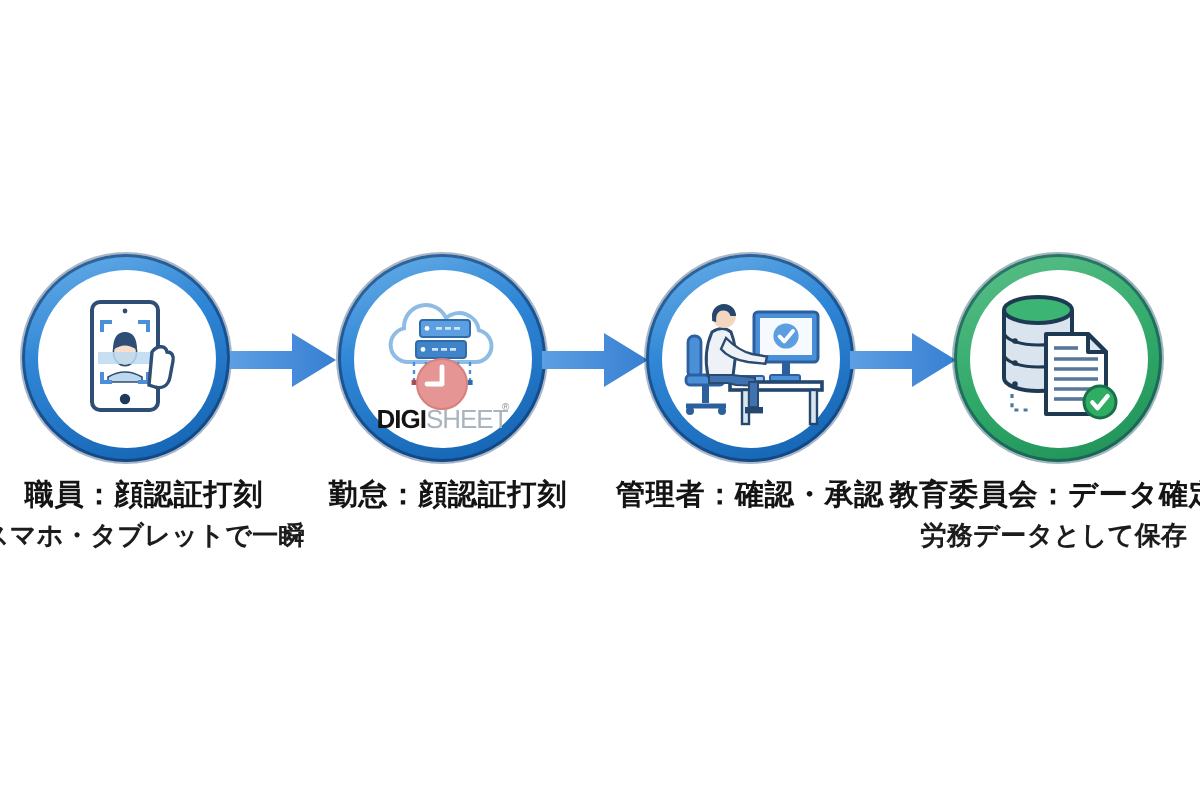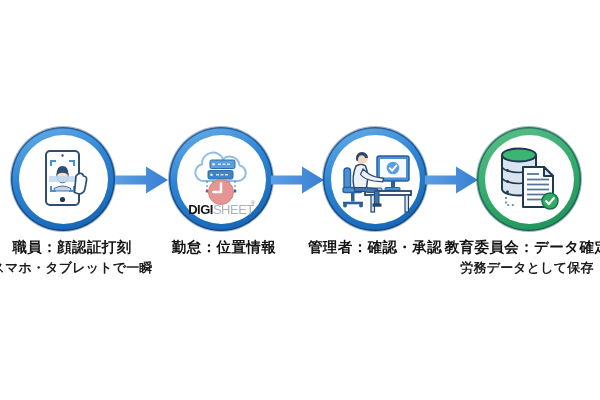--- a/index.html
+++ b/index.html
@@ -176,20 +176,20 @@
         </g>
         <circle cx="57" cy="58" r="8" fill="#2fae63" stroke="#17704a" stroke-width="1.5"></circle>
         <path d="M53.2 58.2 l2.6 2.9 l5 -6" stroke="#fff" stroke-width="2.2" fill="none" stroke-linecap="round" stroke-linejoin="round"></path>
       </svg>
     </div>
   </div>
 
   <div class="step-title t1">職員：顔認証打刻</div>
   <div class="step-sub t1">スマホ・タブレットで一瞬</div>
 
-  <div class="step-title t2">勤怠：位置情報</div>
+  <div class="step-title t2">勤怠：顔認証打刻</div>
 
   <div class="step-title t3">管理者：確認・承認</div>
 
   <div class="step-title t4">教育委員会：データ確定</div>
   <div class="step-sub t4">労務データとして保存</div>
 
 </div>
 
 </body></html>

